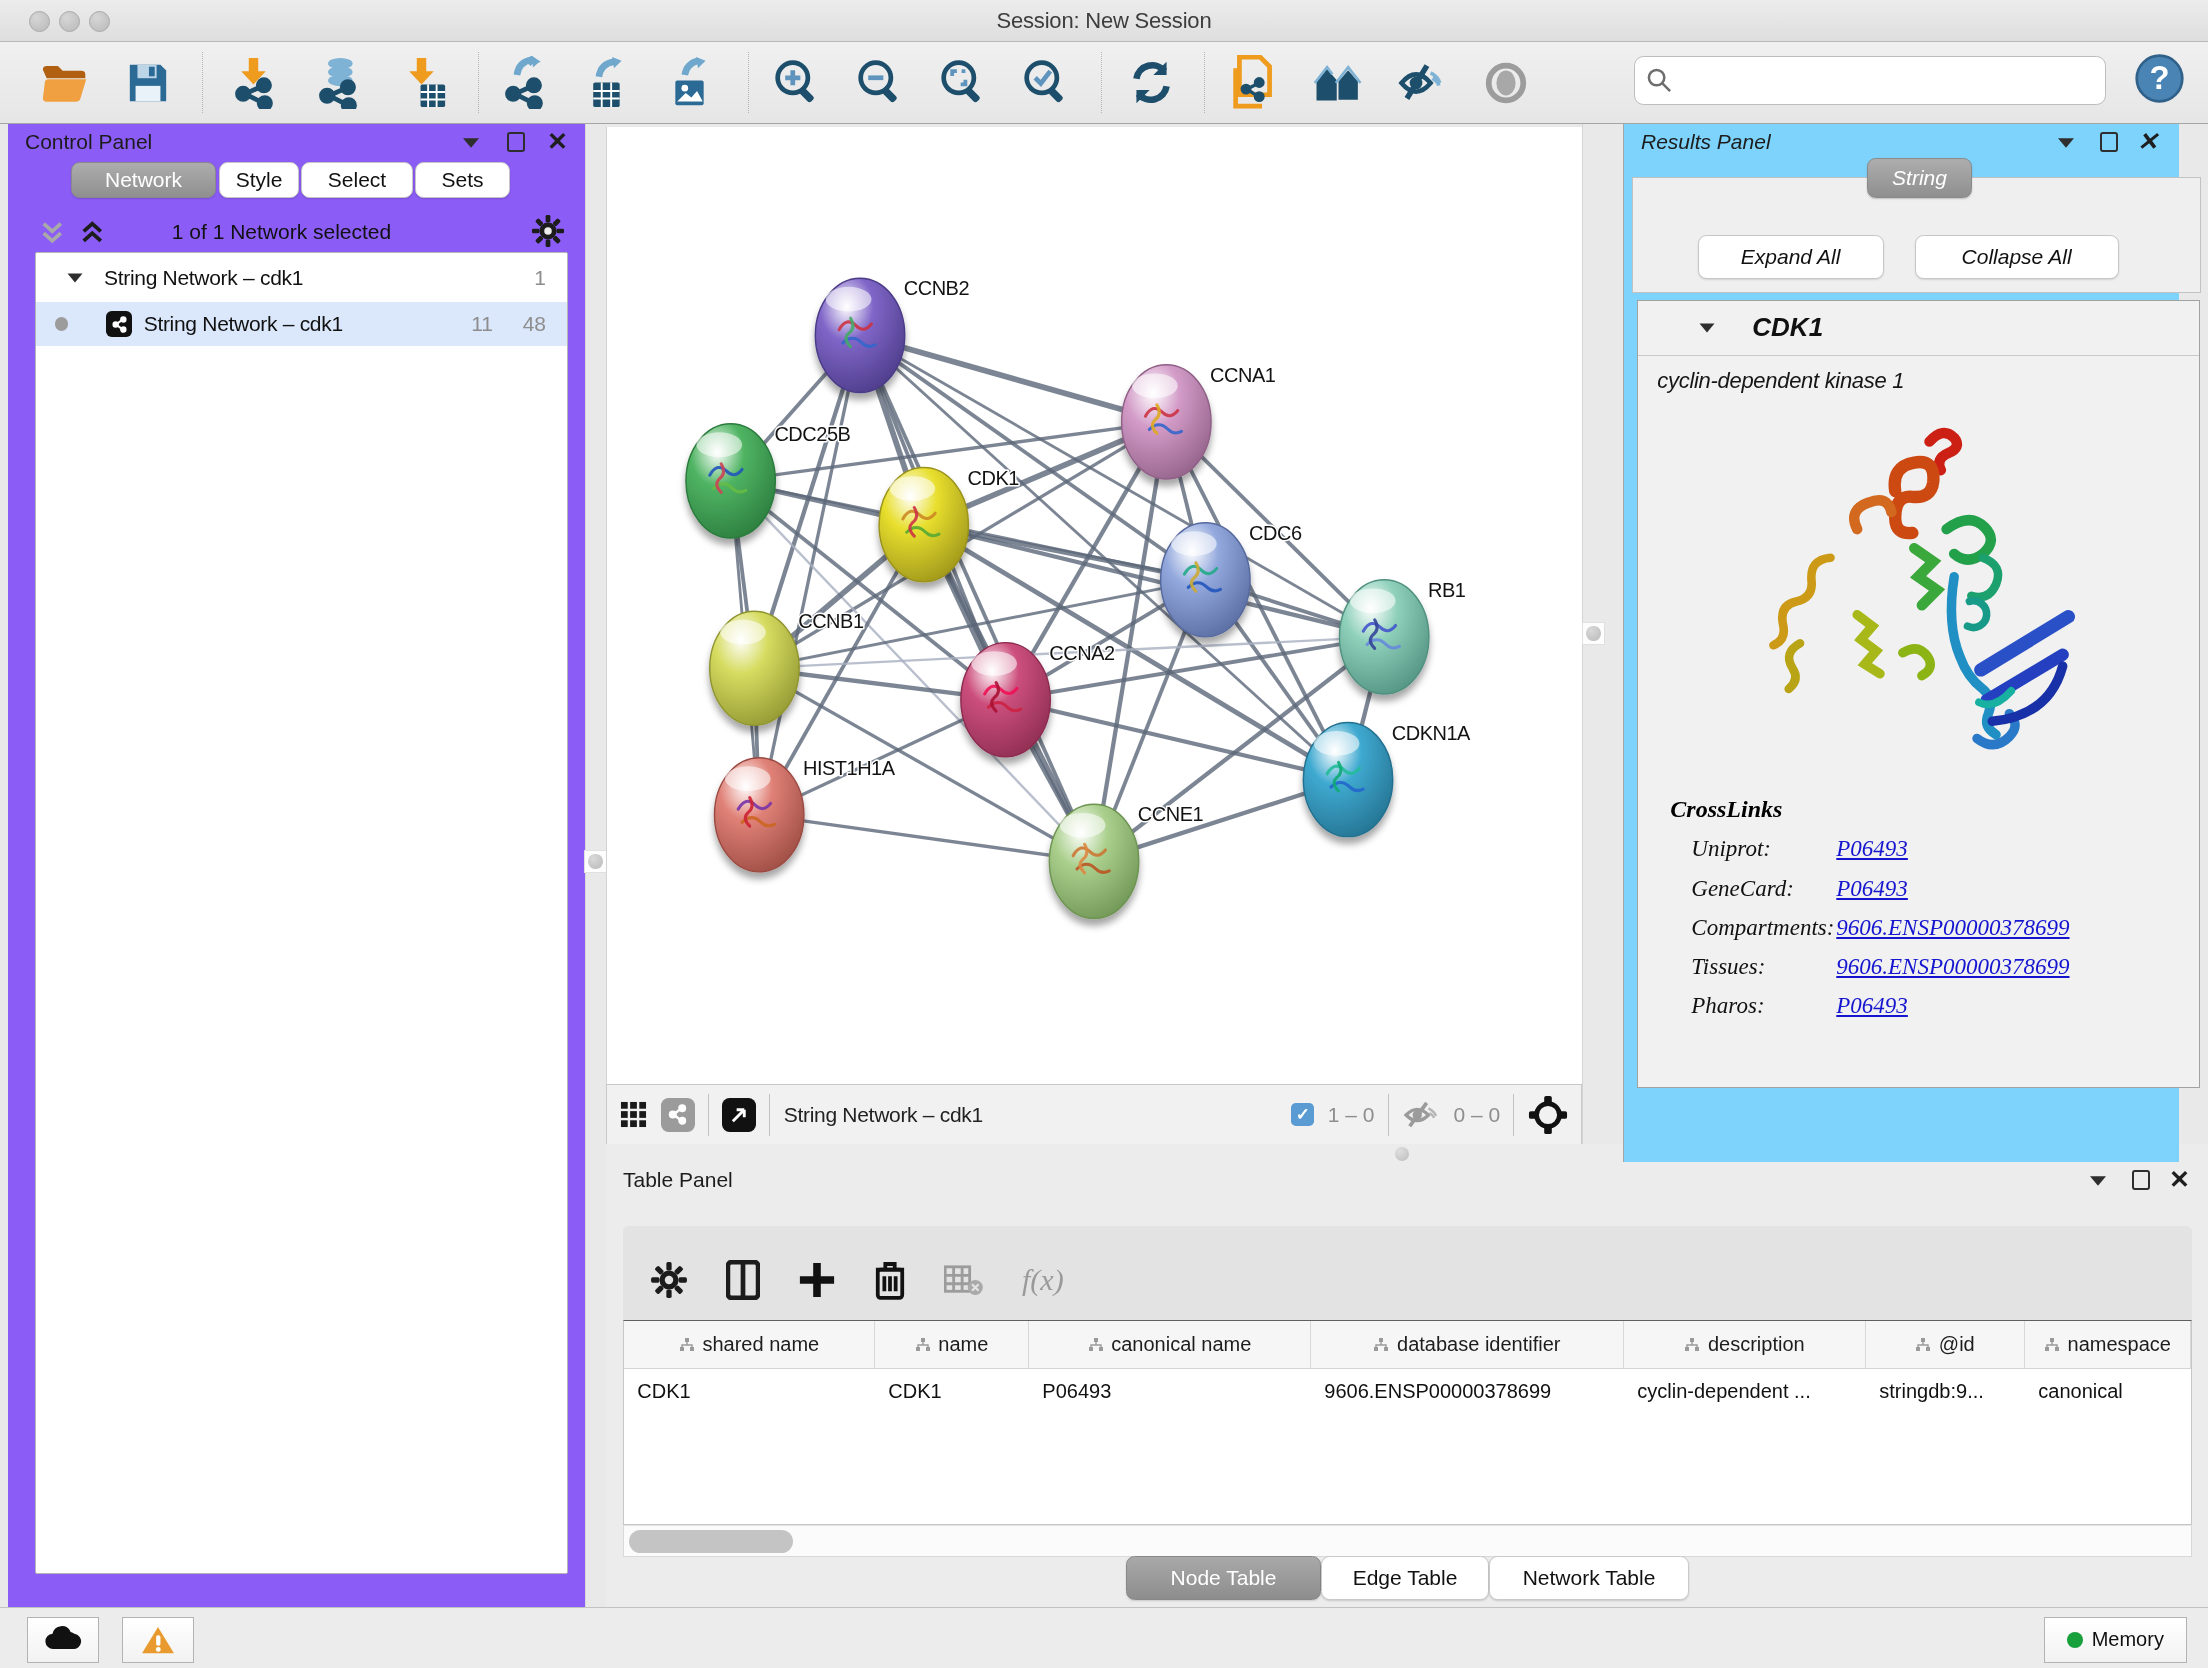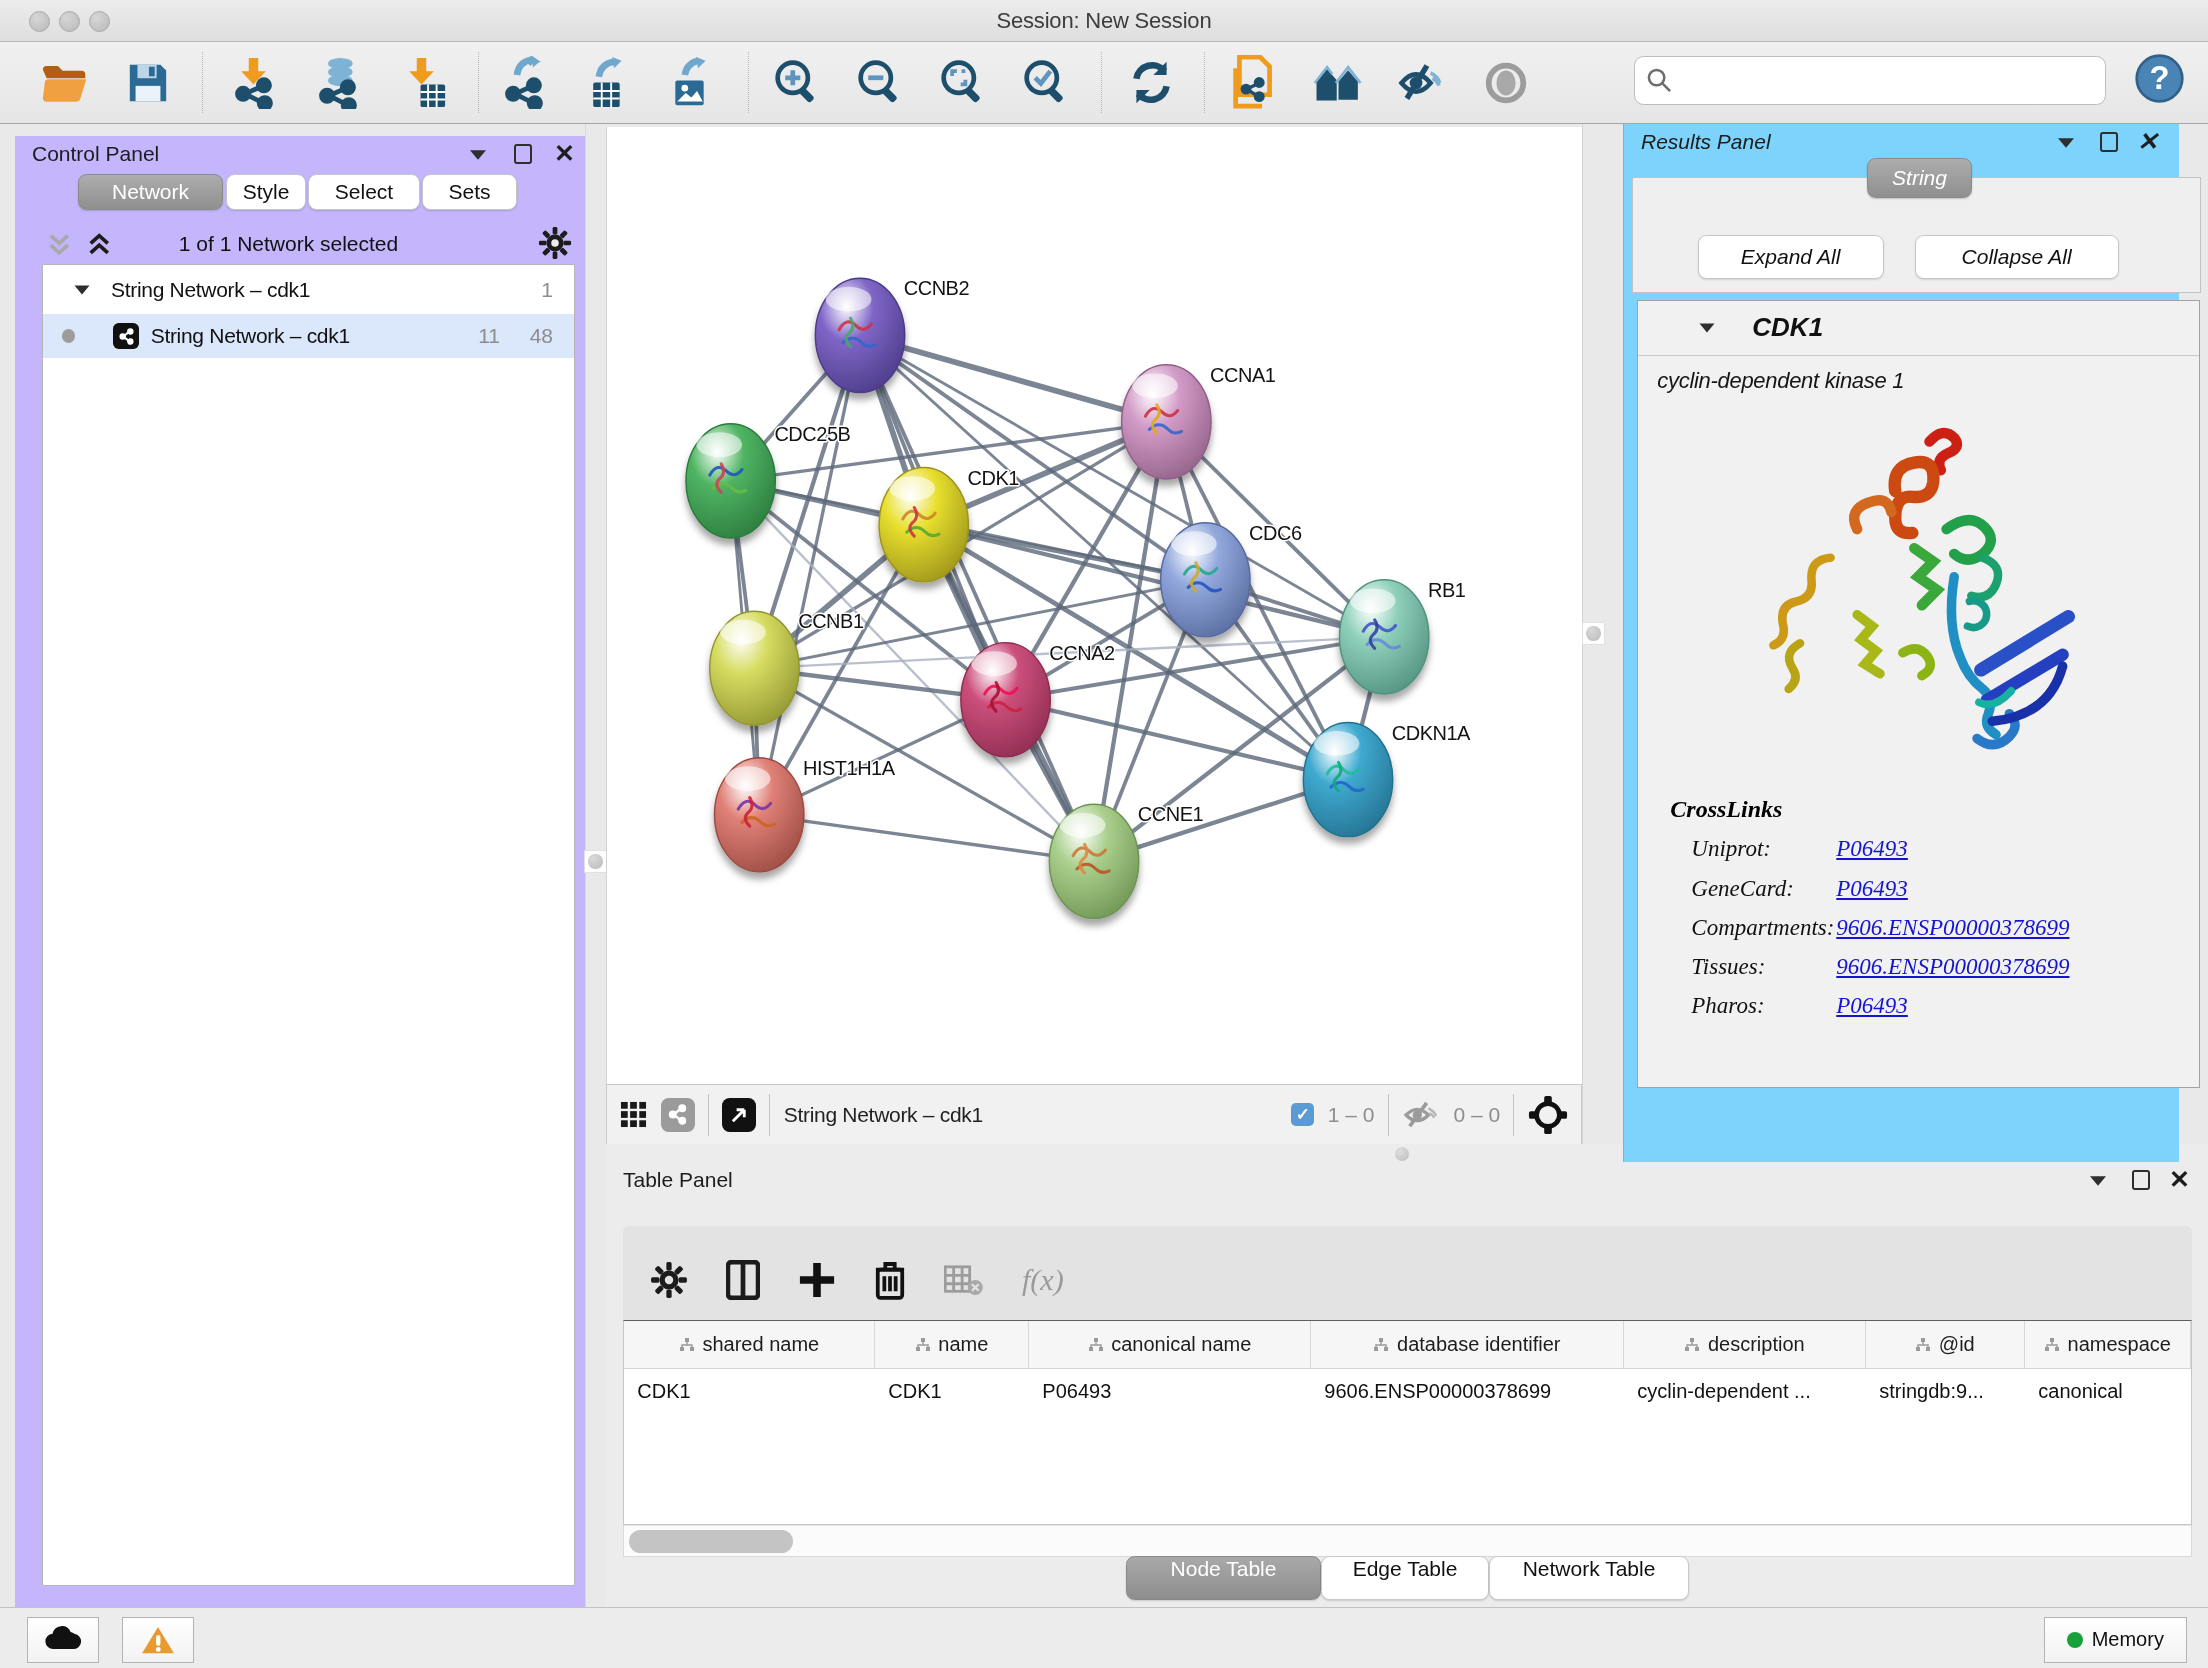--- a/index.html
+++ b/index.html
@@ -25,21 +25,21 @@
     background:#fff; border:1.9px solid #bdbdbd; border-radius:9.5px; display:flex; align-items:center; padding-left:11.4px; }
   .searchwrap input{ border:none; outline:none; flex:1; font-size:21px; font-family:"Liberation Sans",sans-serif; background:transparent; }
   
   .panel-head{ position:absolute; left:0; right:0; top:0; height:38px; }
   .panel-title{ position:absolute; left:17px; top:5.7px; font-size:21px; color:#1c1c1c; }
   .ph-ico{ position:absolute; top:7.6px; font-size:19px; color:#2a2a2a; cursor:default; }
   .caret-down{ width:0; height:0; border-left:10.5px solid transparent; border-right:10.5px solid transparent; border-top:12.4px solid #2e2e2e; display:inline-block; }
   .float-box{ width:18px; height:20px; border:2.9px solid #2e2e2e; border-radius:2.9px; display:inline-block; }
   .close-x{ font-weight:bold; font-size:25px; color:#1e1e1e; line-height:19px; }
   
-  .control-panel{ position:absolute; left:15px; top:124px; width:585px; height:1484px; background:#c4b5fd;margin-top:12px; }
+  .control-panel{ position:absolute; left:8px; top:124px; width:585px; height:1484px; background:#8b5cf6; }
   .cp-tabs{ position:absolute; left:0; top:38px; width:585px; height:38px; }
   .tabbtn{ position:absolute; top:0; height:36px; background:#fff; border:1px solid #c6c6c6;
     border-radius:8.6px; box-shadow:0 1px 1.9px rgba(0,0,0,.15); font-size:21px; color:#111;
     display:flex; align-items:center; justify-content:center; }
   .tabbtn.sel{ background:linear-gradient(#adadad,#8f8f8f); color:#fff; border-color:#8a8a8a; }
   .cp-subbar{ position:absolute; left:0; top:88px; width:585px; height:40px; }
   .cp-status{ position:absolute; left:0; right:38px; top:7.6px; text-align:center; font-size:21px; color:#111; }
   .tree-box{ position:absolute; left:27px; top:128px; width:533px; height:1322px; background:#fff; border:1px solid #b5b5b5; border-radius:1.9px; }
   .tree-row1{ position:absolute; left:0; top:5.7px; width:100%; height:42px; }
   .tree-row2{ position:absolute; left:0; top:49px; width:100%; height:44px; background:#dbe7fb; display:flex; align-items:center; }
@@ -88,21 +88,21 @@
   .tp-table{ position:absolute; left:17px; top:158px; width:1569px; height:205px; background:#fff; border:1px solid #c6c6c6; border-top:1.9px solid #5f5f5f; }
   .tp-hrow{ display:flex; height:48px; background:#f6f6f6; border-bottom:1px solid #d5d5d5; }
   .tp-hcell{ display:flex; align-items:center; justify-content:center; gap:7.6px; border-right:1px solid #d8d8d8;
     font-size:20px; color:#1d1d1d; overflow:hidden; white-space:nowrap; }
   .tp-drow{ display:flex; height:44px; background:#fff; }
   .tp-dcell{ display:flex; align-items:center; padding-left:13.3px; font-size:20px; color:#111; overflow:hidden; white-space:nowrap; }
   .tp-scroll{ position:absolute; left:17px; top:363px; width:1569px; height:32px; background:#fbfbfb; border:1px solid #d9d9d9; border-top:1px solid #e4e4e4; }
   .tp-thumb{ position:absolute; left:4.8px; top:3.8px; width:164px; height:23px; background:#c4c4c4; border-radius:11.4px; }
   .tp-tabs{ position:absolute; left:0; top:394px; width:100%; height:46px; display:flex; justify-content:center; }
   .tp-tab{ height:44px; background:#fff; border:1px solid #c9c9c9; border-radius:8.6px; font-size:21px; color:#111;
-    display:flex; justify-content:center; box-shadow:0 1px 1.9px rgba(0,0,0,.15); }
+    display:flex; align-items:center; justify-content:center; box-shadow:0 1px 1.9px rgba(0,0,0,.15); }
   .tp-tab.sel{ background:linear-gradient(#a9a9a9,#8d8d8d); color:#fff; border-color:#888; }
   
   .statusbar{ position:absolute; left:0; top:1607px; width:2208px; height:61px; background:#ececec; border-top:1px solid #c2c2c2; }
   .sb-btn{ position:absolute; top:8.6px; height:46px; background:linear-gradient(#ffffff,#f2f2f2); border:1.9px solid #b3b3b3; display:flex; align-items:center; justify-content:center; }
   .memdot{ width:16px; height:16px; border-radius:50%; background:#17a03c; margin-right:8.6px; }
   .mem-label{ font-size:20px; color:#111; }
   svg{ display:block; }
   text.nodelabel{ font-family:"Liberation Sans",sans-serif; font-size:21px; fill:#131313; letter-spacing:-0.5px;
     paint-order:stroke; stroke:#ffffff; stroke-width:3px; stroke-linejoin:round; }
 </style>

